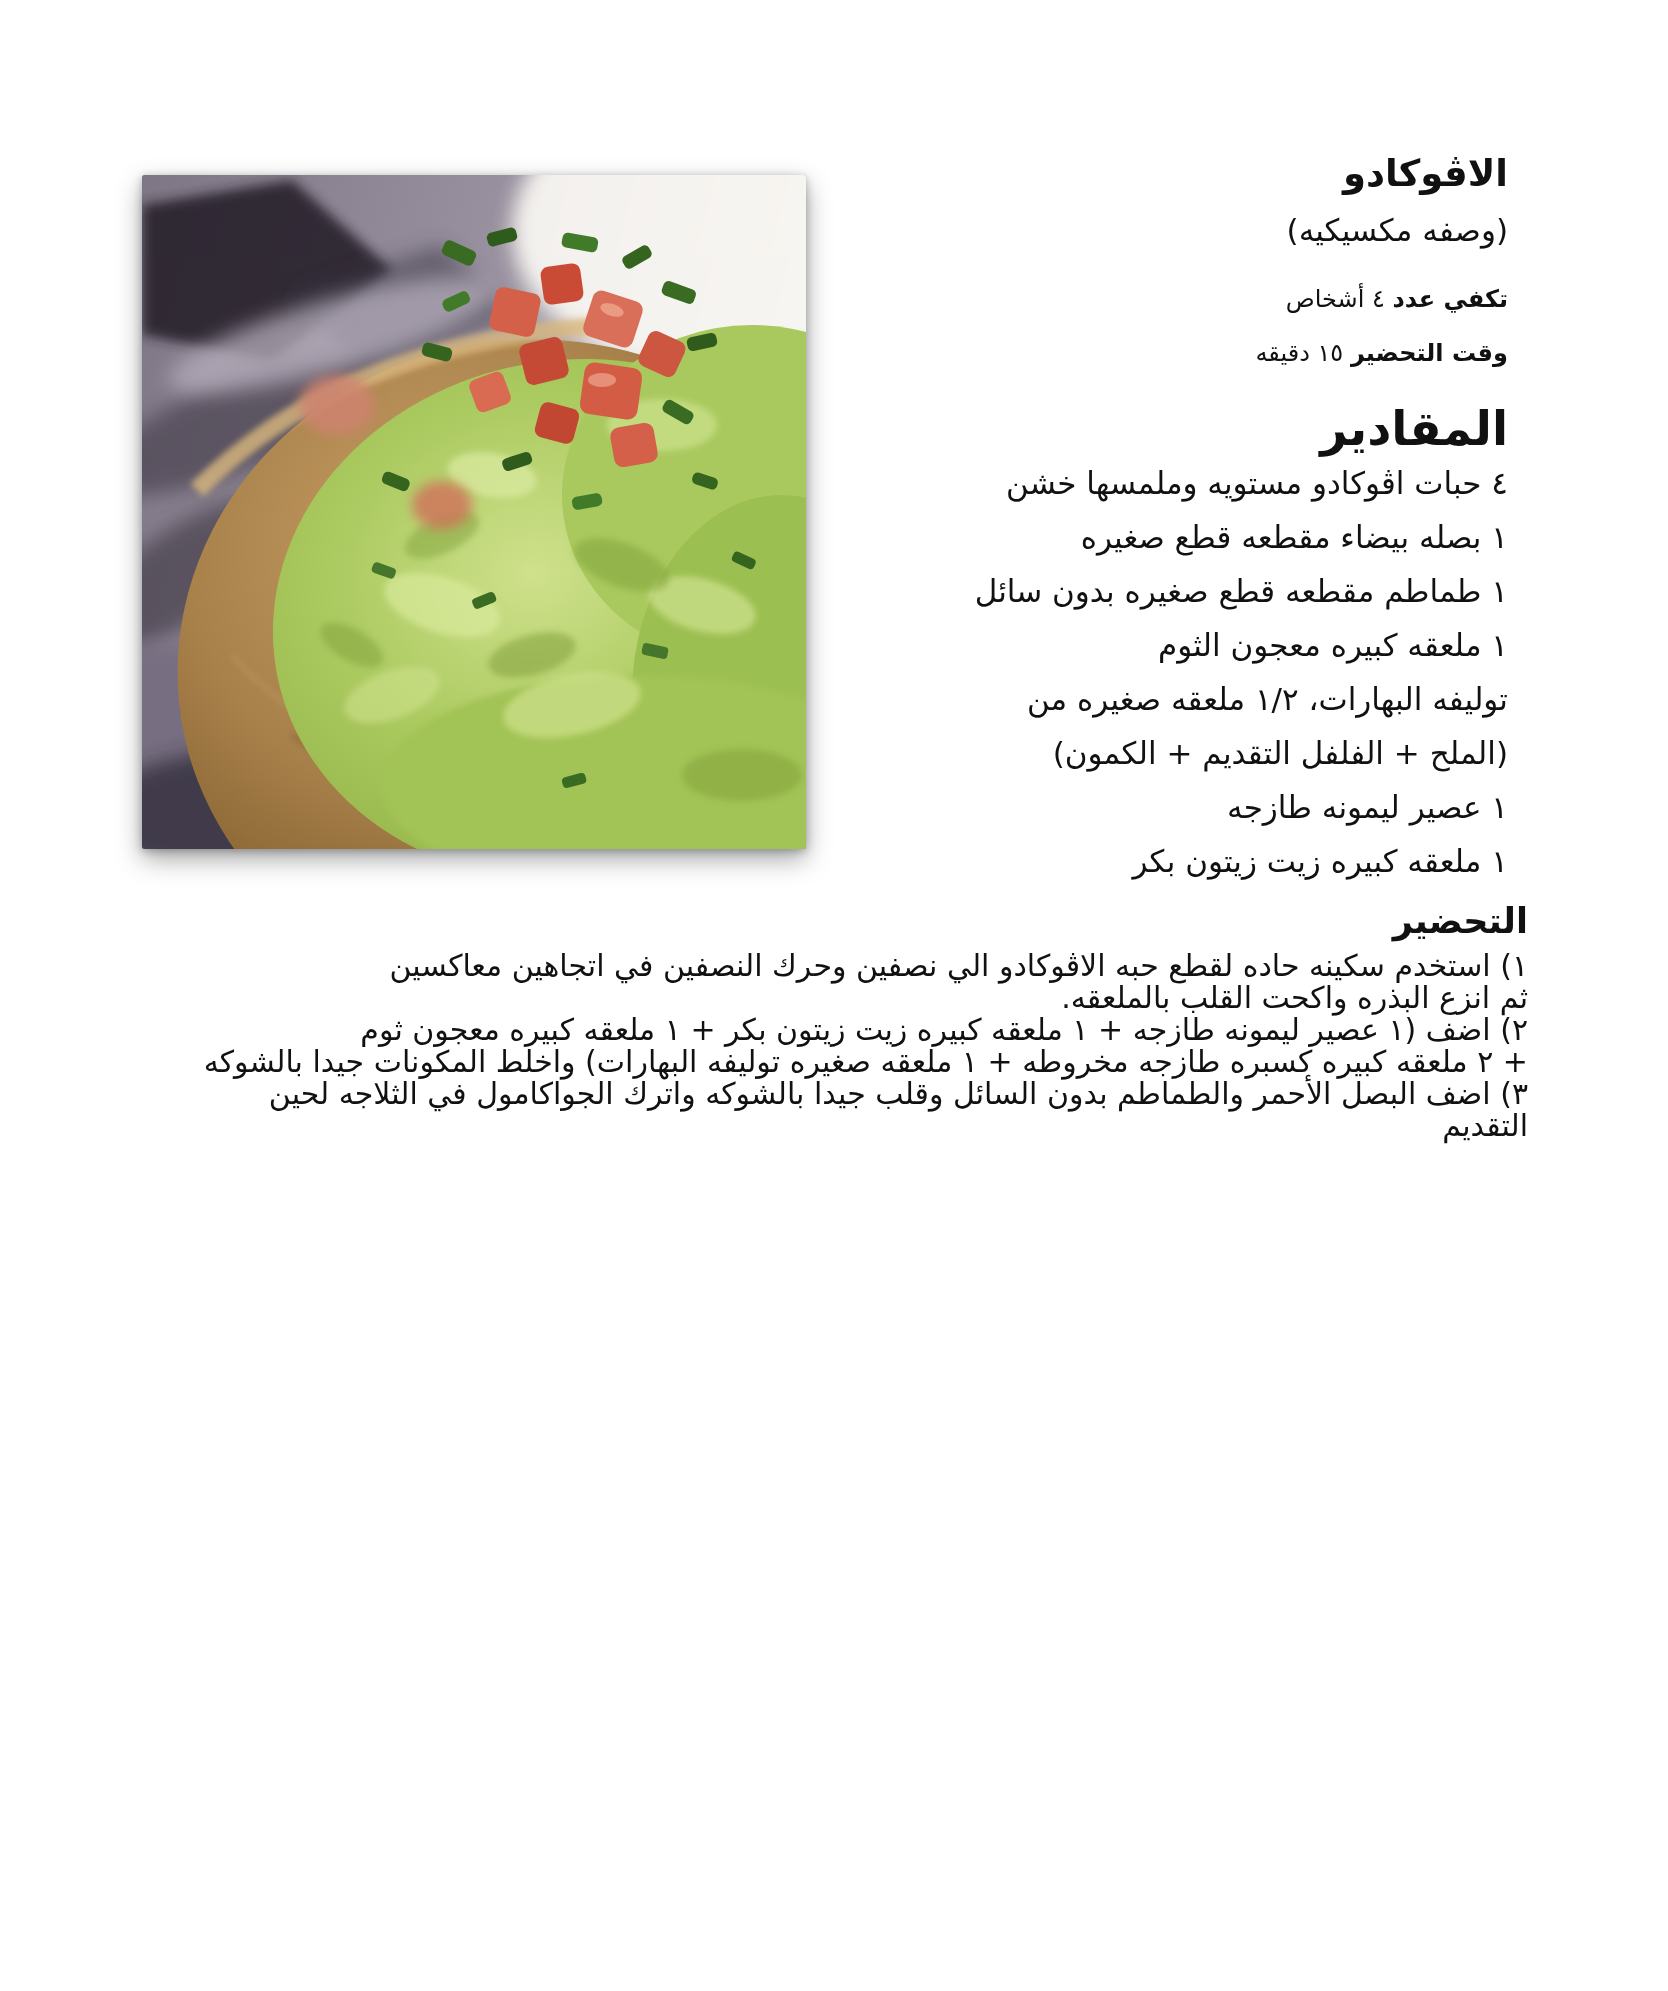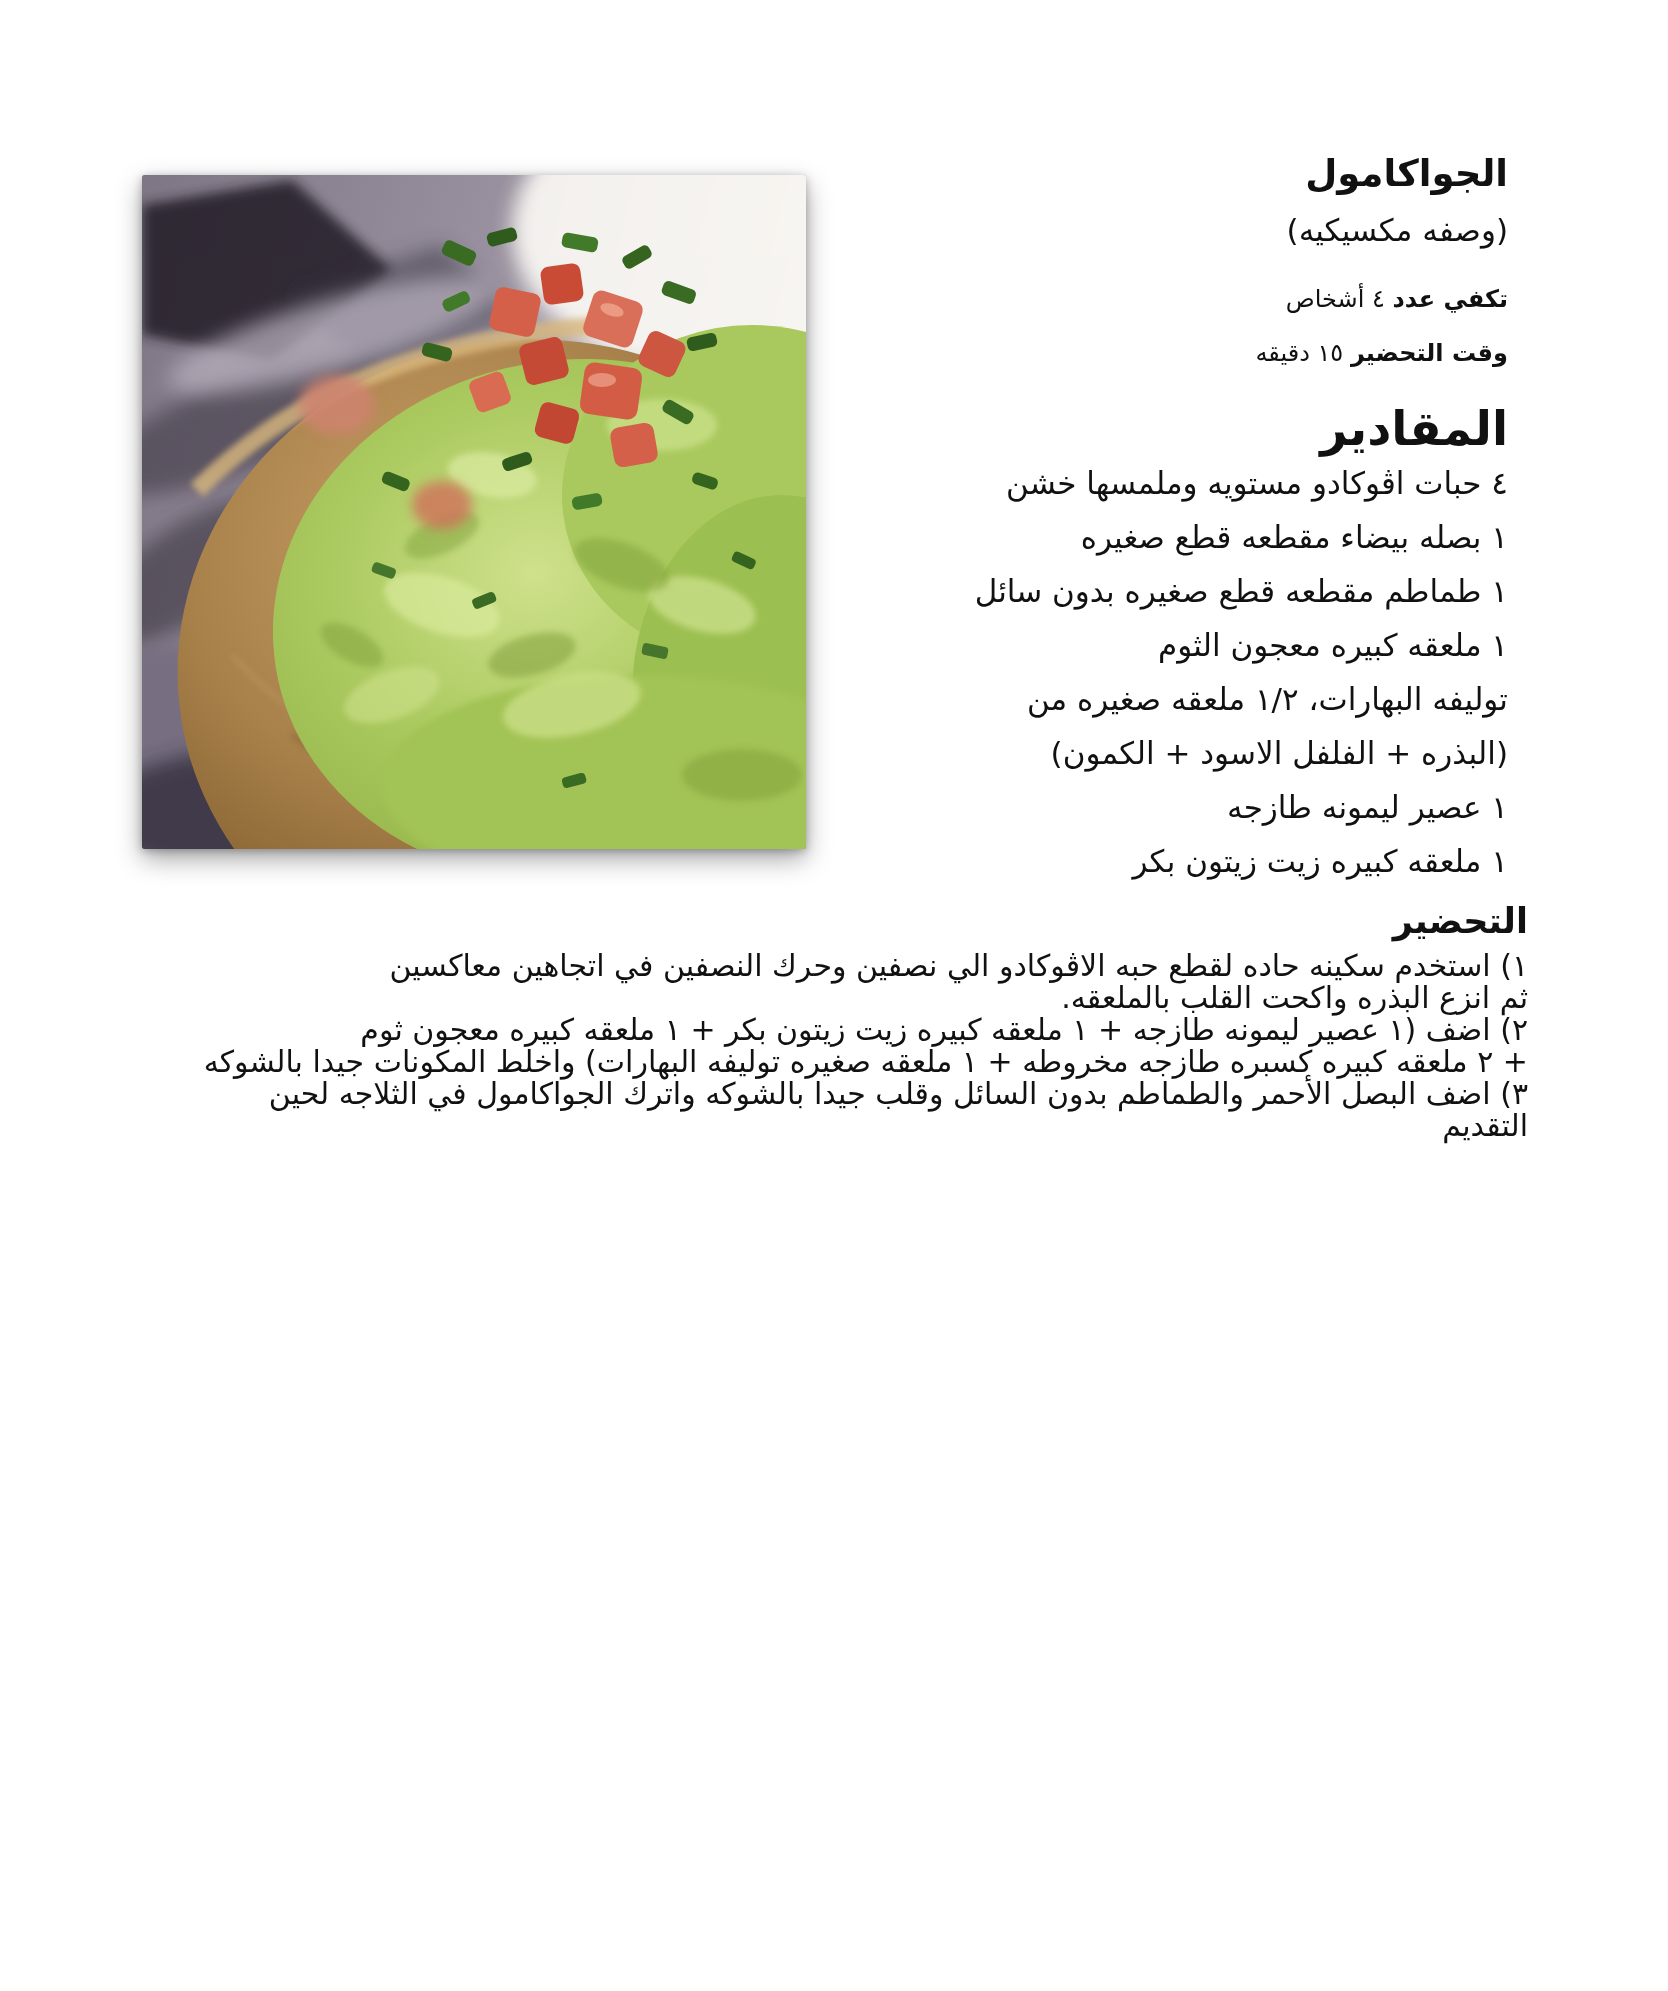--- a/index.html
+++ b/index.html
@@ -150,39 +150,39 @@
       <rect x="550" y="300" width="26" height="12" rx="5" fill="#35641f" transform="rotate(18 563 306)"></rect>
       <rect x="230" y="390" width="24" height="11" rx="4" fill="#46752c" transform="rotate(20 242 395)"></rect>
       <rect x="330" y="420" width="24" height="11" rx="4" fill="#3a6b22" transform="rotate(-22 342 425)"></rect>
       <rect x="500" y="470" width="26" height="12" rx="4" fill="#46752c" transform="rotate(12 513 476)"></rect>
       <rect x="420" y="600" width="24" height="11" rx="4" fill="#3a6b22" transform="rotate(-15 432 605)"></rect>
       <rect x="590" y="380" width="24" height="11" rx="4" fill="#35641f" transform="rotate(25 602 385)"></rect>
     </svg>
   </div>
 
   <div class="intro">
-    <div class="title">الجواكامول</div>
+    <div class="title">الاڤوكادو</div>
     <div class="subtitle">(وصفه مكسيكيه)</div>
 
     <div class="meta serves">
       <span class="lbl">تكفي عدد</span>
       <span>٤ أشخاص</span>
     </div>
     <div class="meta">
       <span class="lbl">وقت التحضير</span>
       <span>١٥ دقيقه</span>
     </div>
 
     <div class="heading">المقادير</div>
     <div class="ing">٤ حبات اڤوكادو مستويه وملمسها خشن</div>
     <div class="ing">١ بصله بيضاء مقطعه قطع صغيره</div>
     <div class="ing">١ طماطم مقطعه قطع صغيره بدون سائل</div>
     <div class="ing">١ ملعقه كبيره معجون الثوم</div>
     <div class="ing">توليفه البهارات، ١/٢ ملعقه صغيره من</div>
-    <div class="ing">(البذره + الفلفل الاسود + الكمون)</div>
+    <div class="ing">(الملح + الفلفل التقديم + الكمون)</div>
     <div class="ing">١ عصير ليمونه طازجه</div>
     <div class="ing">١ ملعقه كبيره زيت زيتون بكر</div>
   </div>
 
   <div class="directions">
     <div class="heading">التحضير</div>
     <p class="step">١) استخدم سكينه حاده لقطع حبه الاڤوكادو الي نصفين وحرك النصفين في اتجاهين معاكسين
 ثم انزع البذره واكحت القلب بالملعقه.</p>
     <p class="step">٢) اضف (١ عصير ليمونه طازجه + ١ ملعقه كبيره زيت زيتون بكر + ١ ملعقه كبيره معجون ثوم
 + ٢ ملعقه كبيره كسبره طازجه مخروطه + ١ ملعقه صغيره توليفه البهارات) واخلط المكونات جيدا بالشوكه</p>

